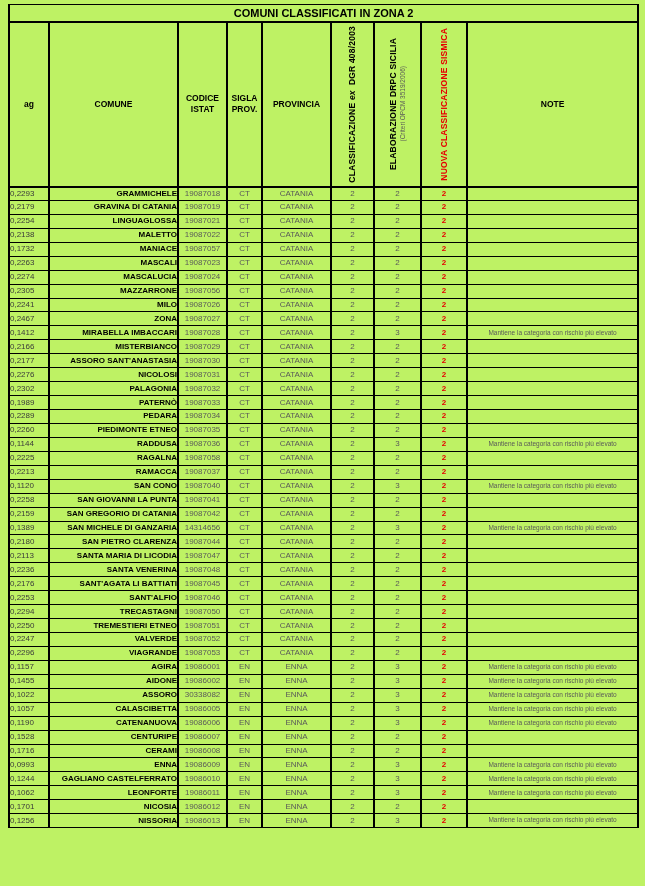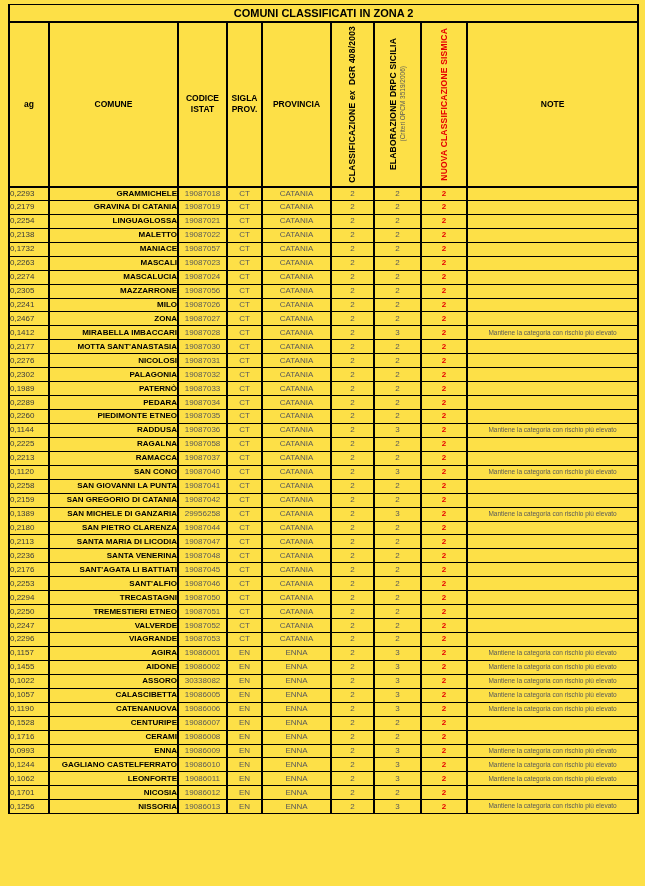--- a/index.html
+++ b/index.html
@@ -7,21 +7,21 @@
     --text-gray: #595959;
     --line: #000000;
   }
   * { box-sizing: border-box; }
   html, body {
     margin: 0; padding: 0;
     width: 645px; height: 886px;
     background: #ffffff;
     font-family: "Liberation Sans", sans-serif;
   }
-  .page { position: relative; width: 645px; height: 886px; background: #fde047; }
+  .page { position: relative; width: 645px; height: 886px; background: #bef264; }
 
   table.zona-table {
     position: absolute; left: 8px; top: 4px;
     width: 629px;
     border-collapse: collapse;
     table-layout: fixed;
   }
   table.zona-table th, table.zona-table td {
     border-top: 1px solid var(--line);
     border-bottom: 1px solid var(--line);
@@ -250,22 +250,33 @@
           <td class="c-comune">MIRABELLA IMBACCARI</td>
           <td class="c-val">19087028</td>
           <td class="c-val">CT</td>
           <td class="c-val">CATANIA</td>
           <td class="c-val">2</td>
           <td class="c-val">3</td>
           <td class="c-nuova">2</td>
           <td class="c-note">Mantiene la categoria con rischio più elevato</td>
         </tr>
         <tr>
+          <td class="c-ag">0,2166</td>
+          <td class="c-comune">MISTERBIANCO</td>
+          <td class="c-val">19087029</td>
+          <td class="c-val">CT</td>
+          <td class="c-val">CATANIA</td>
+          <td class="c-val">2</td>
+          <td class="c-val">2</td>
+          <td class="c-nuova">2</td>
+          <td class="c-note"></td>
+        </tr>
+        <tr>
           <td class="c-ag">0,2177</td>
-          <td class="c-comune">MOTTA SANT'ANASTASIA</td>
+          <td class="c-comune">ASSORO SANT'ANASTASIA</td>
           <td class="c-val">19087030</td>
           <td class="c-val">CT</td>
           <td class="c-val">CATANIA</td>
           <td class="c-val">2</td>
           <td class="c-val">2</td>
           <td class="c-nuova">2</td>
           <td class="c-note"></td>
         </tr>
         <tr>
           <td class="c-ag">0,2276</td>
@@ -384,21 +395,21 @@
           <td class="c-val">CT</td>
           <td class="c-val">CATANIA</td>
           <td class="c-val">2</td>
           <td class="c-val">2</td>
           <td class="c-nuova">2</td>
           <td class="c-note"></td>
         </tr>
         <tr>
           <td class="c-ag">0,1389</td>
           <td class="c-comune">SAN MICHELE DI GANZARIA</td>
-          <td class="c-val">29956258</td>
+          <td class="c-val">14314656</td>
           <td class="c-val">CT</td>
           <td class="c-val">CATANIA</td>
           <td class="c-val">2</td>
           <td class="c-val">3</td>
           <td class="c-nuova">2</td>
           <td class="c-note">Mantiene la categoria con rischio più elevato</td>
         </tr>
         <tr>
           <td class="c-ag">0,2180</td>
           <td class="c-comune">SAN PIETRO CLARENZA</td>

